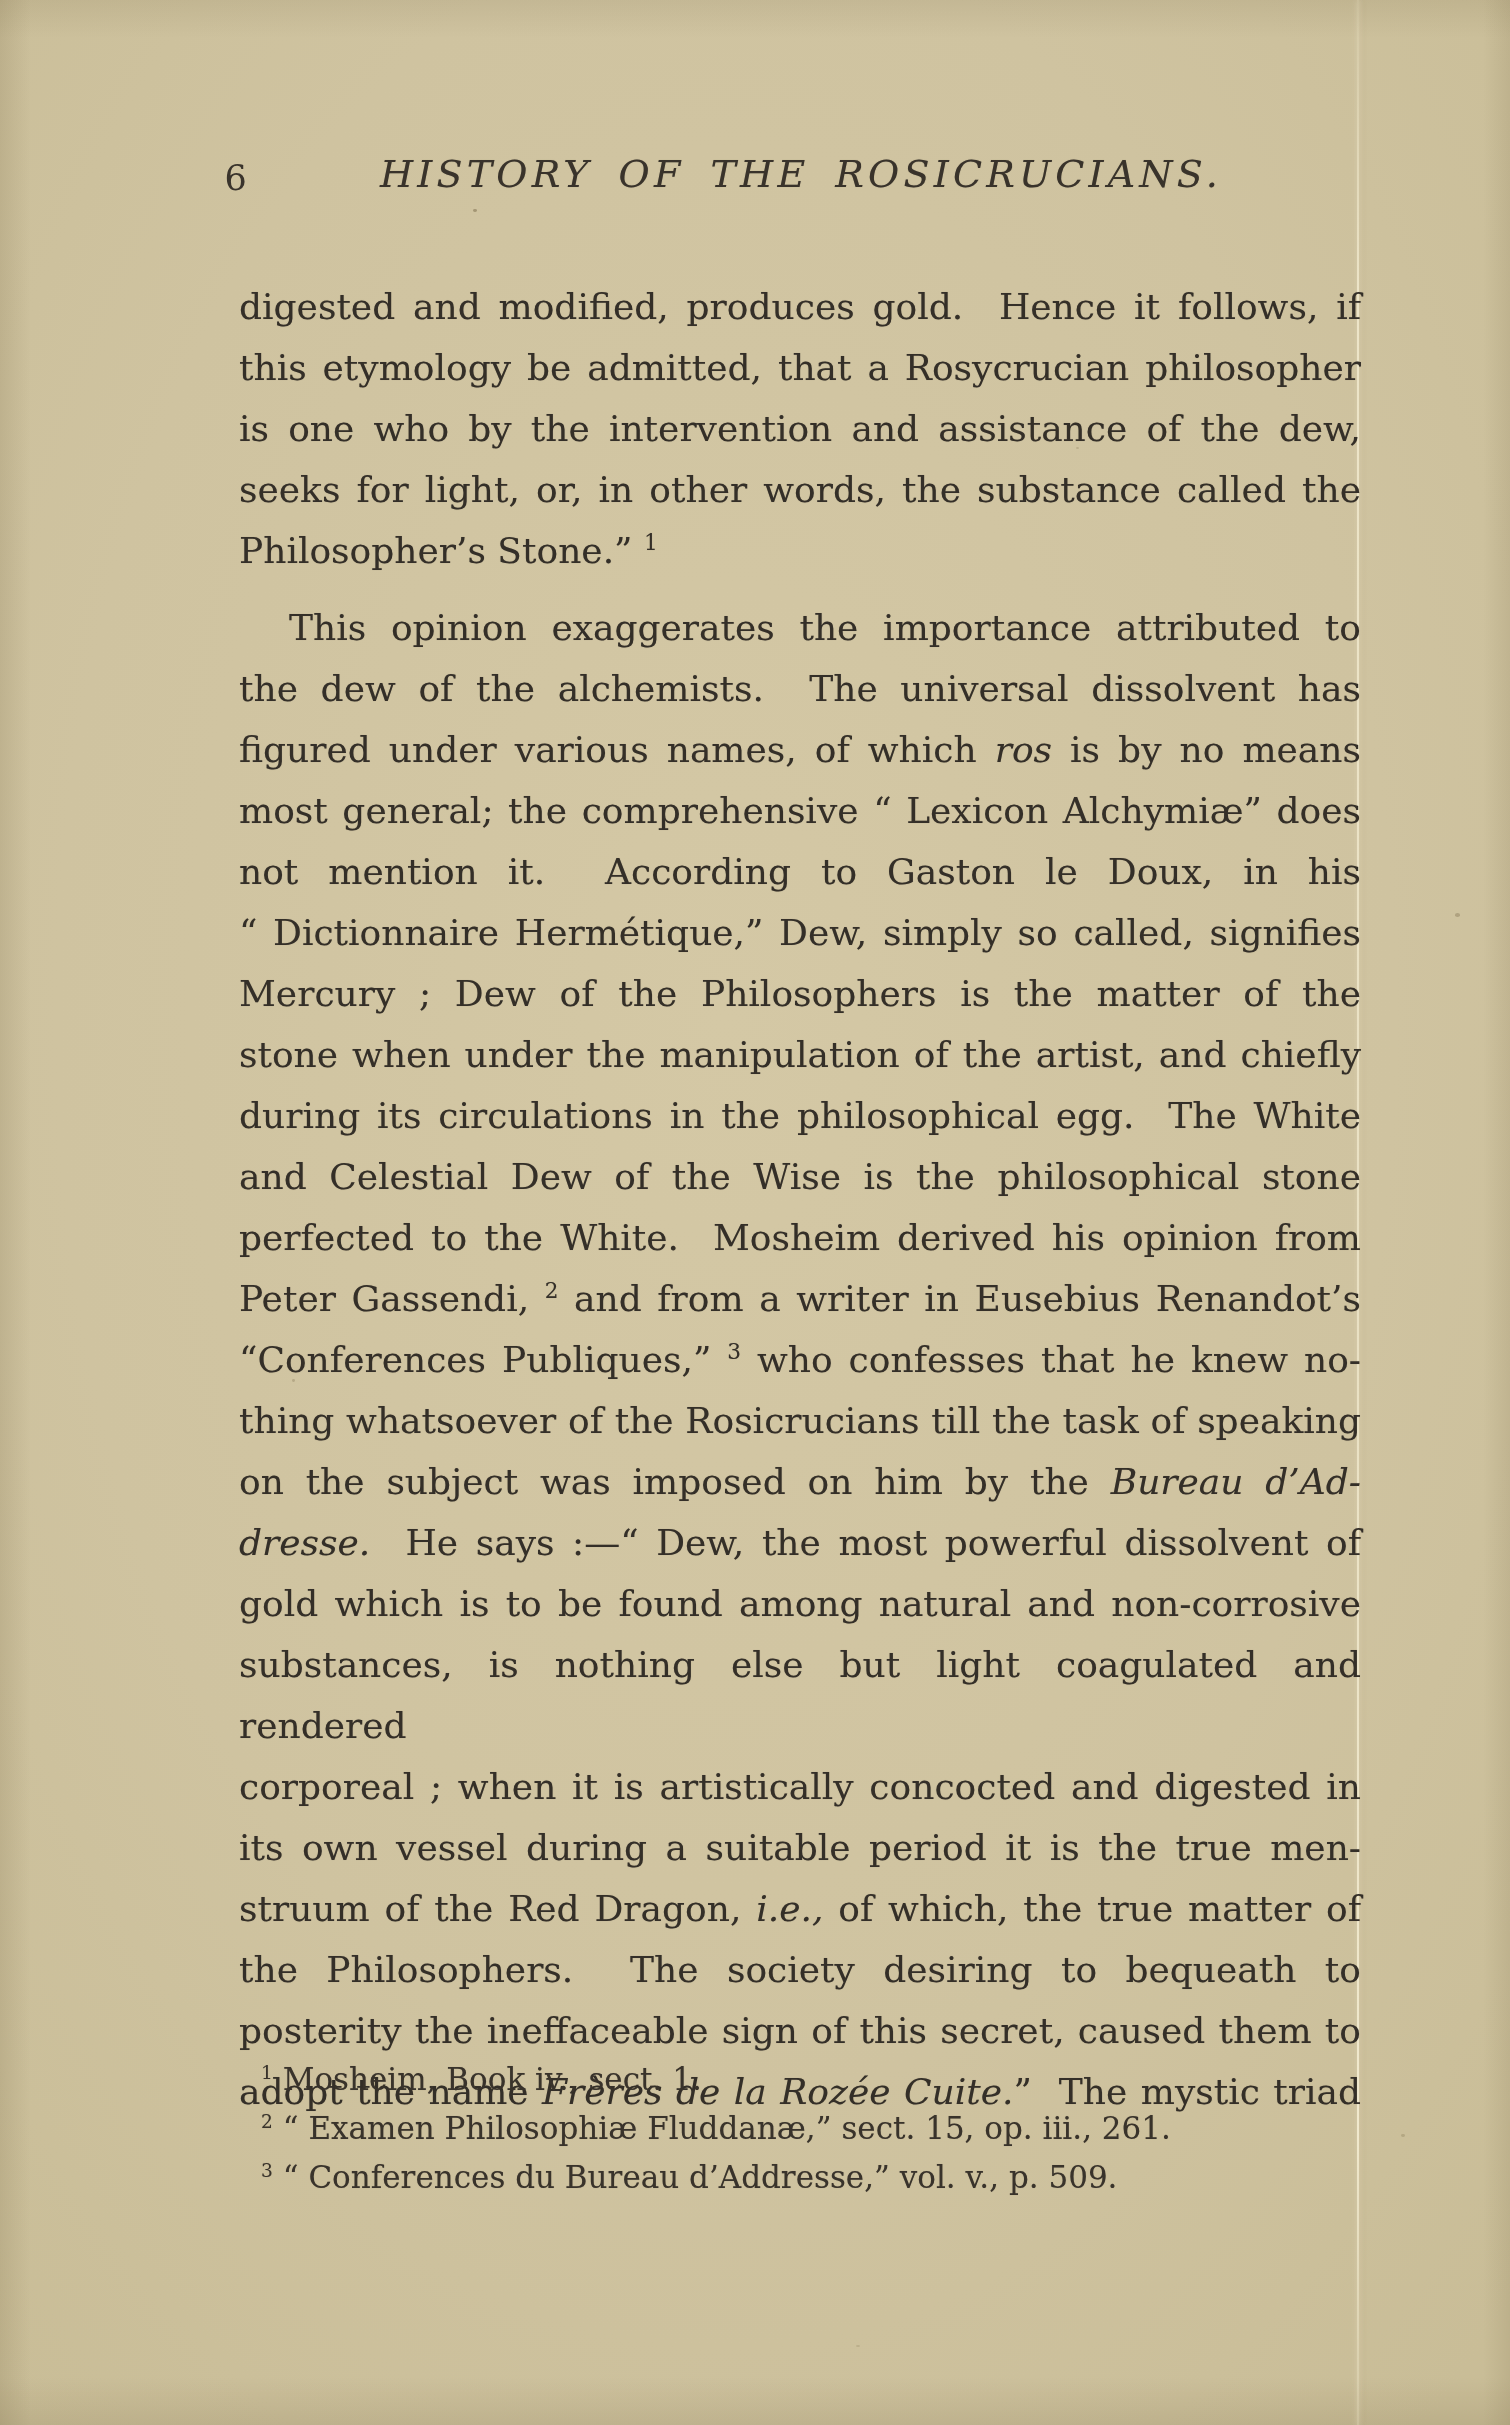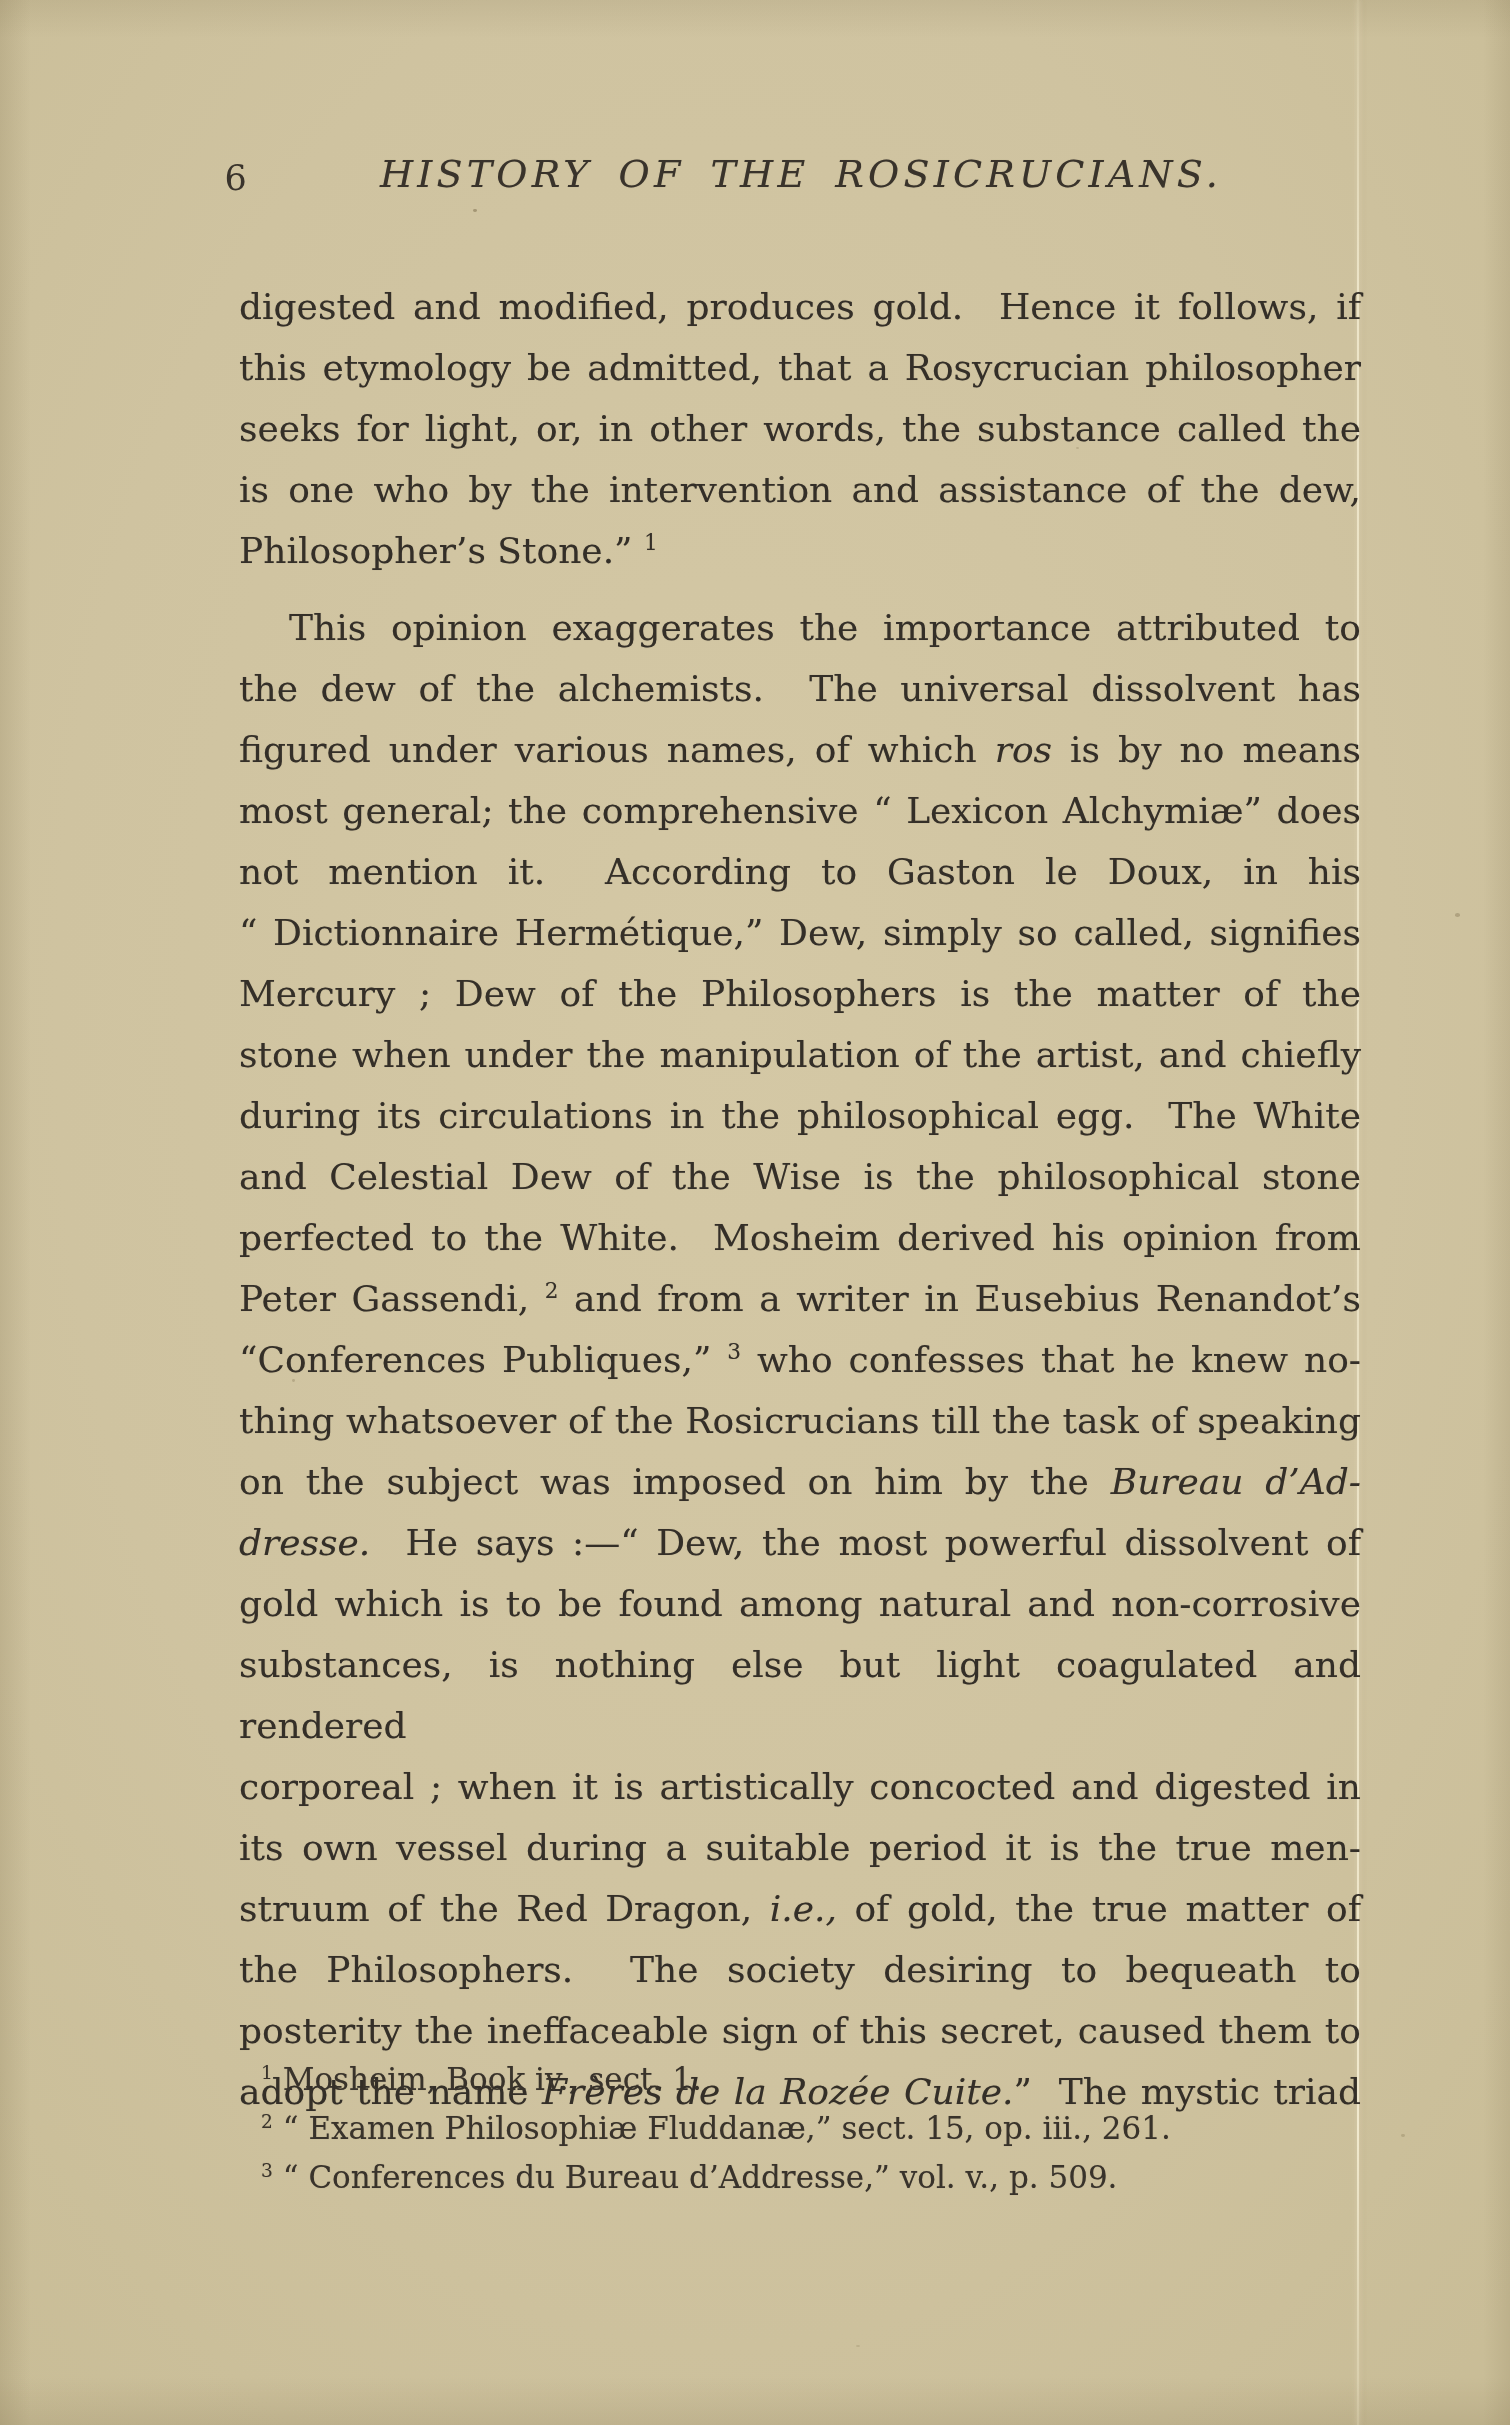--- a/index.html
+++ b/index.html
@@ -81,22 +81,22 @@
 
   <div class="header">
     <span class="page-number">6</span>
     <div class="running-title">HISTORY OF THE ROSICRUCIANS.</div>
   </div>
 
   <div class="body-text">
       <div class="paragraph">
         <div class="line j"><span>digested and modified, produces gold.&nbsp; Hence it follows, if</span></div>
         <div class="line j"><span>this etymology be admitted, that a Rosycrucian philosopher</span></div>
+        <div class="line j"><span>is one who by the intervention and assistance of the dew,</span></div>
         <div class="line j"><span>seeks for light, or, in other words, the substance called the</span></div>
-        <div class="line j"><span>is one who by the intervention and assistance of the dew,</span></div>
         <div class="line"><span>Philosopher’s Stone.” </span><sup>1</sup></div>
       </div>
       <div class="paragraph">
         <div class="line j indent"><span>This opinion exaggerates the importance attributed to</span></div>
         <div class="line j"><span>the dew of the alchemists.&nbsp; The universal dissolvent has</span></div>
         <div class="line j"><span>figured under various names, of which </span><span class="it">ros</span><span> is by no means</span></div>
         <div class="line j"><span>most general; the comprehensive “ Lexicon Alchymiæ” does</span></div>
         <div class="line j"><span>not mention it.&nbsp; According to Gaston le Doux, in his</span></div>
         <div class="line j"><span>“ Dictionnaire Hermétique,” Dew, simply so called, signifies</span></div>
         <div class="line j"><span>Mercury ; Dew of the Philosophers is the matter of the</span></div>
@@ -106,21 +106,21 @@
         <div class="line j"><span>perfected to the White.&nbsp; Mosheim derived his opinion from</span></div>
         <div class="line j"><span>Peter Gassendi, </span><sup>2</sup><span> and from a writer in Eusebius Renandot’s</span></div>
         <div class="line j"><span>“Conferences Publiques,” </span><sup>3</sup><span> who confesses that he knew no-</span></div>
         <div class="line j"><span>thing whatsoever of the Rosicrucians till the task of speaking</span></div>
         <div class="line j"><span>on the subject was imposed on him by the </span><span class="it">Bureau d’Ad-</span></div>
         <div class="line j"><span class="it">dresse.</span><span>&nbsp; He says :—“ Dew, the most powerful dissolvent of</span></div>
         <div class="line j"><span>gold which is to be found among natural and non-corrosive</span></div>
         <div class="line j"><span>substances, is nothing else but light coagulated and rendered</span></div>
         <div class="line j"><span>corporeal ; when it is artistically concocted and digested in</span></div>
         <div class="line j"><span>its own vessel during a suitable period it is the true men-</span></div>
-        <div class="line j"><span>struum of the Red Dragon, </span><span class="it">i.e.,</span><span> of gold, the true matter of</span></div>
+        <div class="line j"><span>struum of the Red Dragon, </span><span class="it">i.e.,</span><span> of which, the true matter of</span></div>
         <div class="line j"><span>the Philosophers.&nbsp; The society desiring to bequeath to</span></div>
         <div class="line j"><span>posterity the ineffaceable sign of this secret, caused them to</span></div>
         <div class="line j"><span>adopt the name </span><span class="it">Frères de la Rozée Cuite.</span><span>”&nbsp; The mystic triad</span></div>
       </div>
     </div>
 
   <div class="footnotes">
       <div class="footnote"><sup>1</sup><span> Mosheim, Book iv., sect. 1.</span></div>
       <div class="footnote"><sup>2</sup><span> “ Examen Philosophiæ Fluddanæ,” sect. 15, op. iii., 261.</span></div>
       <div class="footnote"><sup>3</sup><span> “ Conferences du Bureau d’Addresse,” vol. v., p. 509.</span></div>

